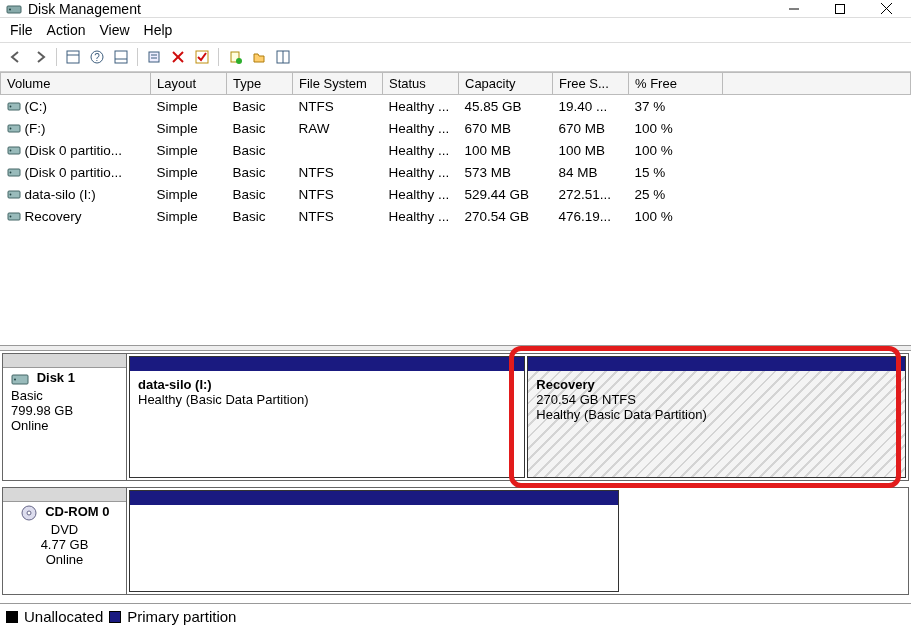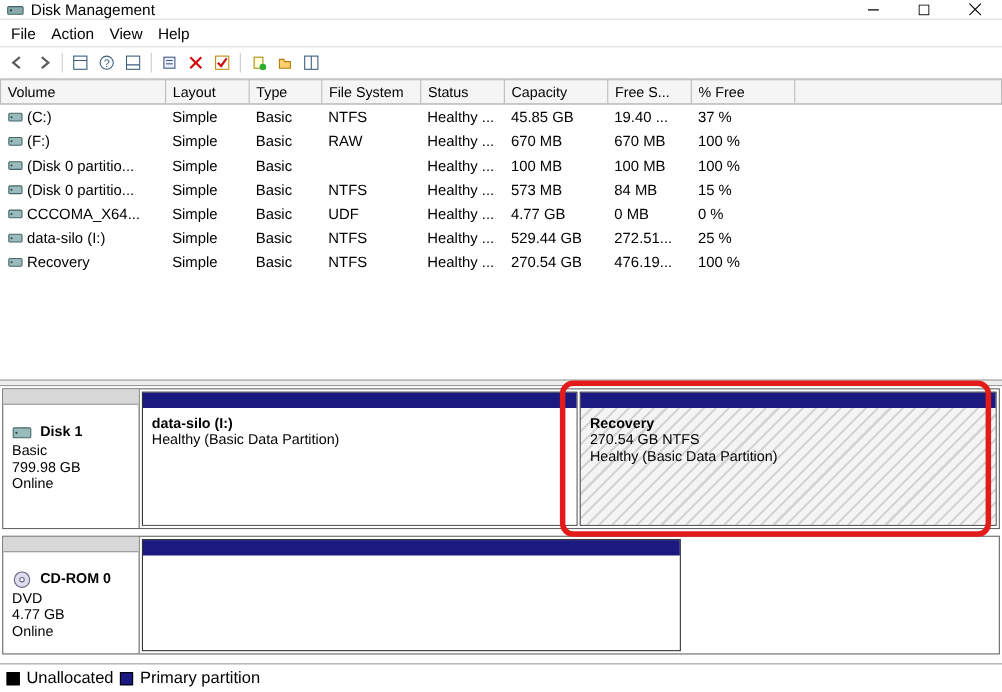--- a/index.html
+++ b/index.html
@@ -117,21 +117,21 @@
   
   .disk-row {
     display: flex;
     border: 1px solid #666;
     margin-bottom: 6px;
     background: #fff;
   }
   .disk-left {
     width: 124px;
     border-right: 1px solid #666;
-    padding: 14px 8px;
+    padding: 0 8px;
     position: relative;
   }
   .disk-left .hdrbar {
     position: absolute; left: 0; right: 0; top: 0; height: 14px;
     background: #d8d8d8; border-bottom: 1px solid #999;
   }
   .disk-left-content { position: relative; padding-top: 16px; }
   .disk-left .disk-icon {
     width: 18px; height: 18px; margin-right: 4px;
     display: inline-flex; vertical-align: middle;
@@ -401,39 +401,20 @@
           <td></td>
         </tr>
         <tr>
           <td class="volcell">
             <span class="vol-icon">
               <svg viewBox="0 0 14 14" width="14" height="14">
                 <rect x="1" y="4" width="12" height="7" rx="1" fill="#9bb" stroke="#466"></rect>
                 <circle cx="3.5" cy="7.5" r="0.9" fill="#244"></circle>
               </svg>
             </span>
-            <span>CCCOMA_X64...</span>
-          </td>
-          <td>Simple</td>
-          <td>Basic</td>
-          <td>UDF</td>
-          <td>Healthy ...</td>
-          <td>4.77 GB</td>
-          <td>0 MB</td>
-          <td>0 %</td>
-          <td></td>
-        </tr>
-        <tr>
-          <td class="volcell">
-            <span class="vol-icon">
-              <svg viewBox="0 0 14 14" width="14" height="14">
-                <rect x="1" y="4" width="12" height="7" rx="1" fill="#9bb" stroke="#466"></rect>
-                <circle cx="3.5" cy="7.5" r="0.9" fill="#244"></circle>
-              </svg>
-            </span>
             <span>data-silo (I:)</span>
           </td>
           <td>Simple</td>
           <td>Basic</td>
           <td>NTFS</td>
           <td>Healthy ...</td>
           <td>529.44 GB</td>
           <td>272.51...</td>
           <td>25 %</td>
           <td></td>
@@ -497,21 +478,21 @@
         <div class="part-body hatched">
           <div class="part-name">Recovery</div>
           <div>270.54 GB NTFS</div>
           <div>Healthy (Basic Data Partition)</div>
         </div>
       </div>
     </div>
     <div class="highlight-box" style="left:506px; top:-8px; width:392px; height:142px;"></div>
   </div>
 
-  <div class="disk-row" style="height:108px;">
+  <div class="disk-row" style="height:108px;text-align:center;">
     <div class="disk-left">
       <div class="hdrbar"></div>
       <div class="disk-left-content">
         <div>
           <span class="disk-icon">
             <svg viewBox="0 0 18 18" width="18" height="18">
                 <circle cx="9" cy="9" r="7" fill="#dde" stroke="#668"></circle>
                 <circle cx="9" cy="9" r="2" fill="#fff" stroke="#668"></circle>
               </svg>
           </span>

